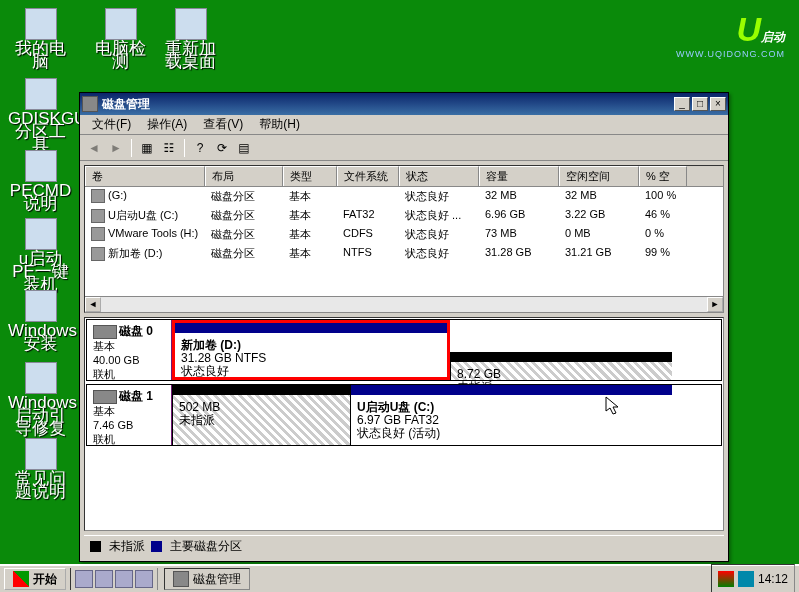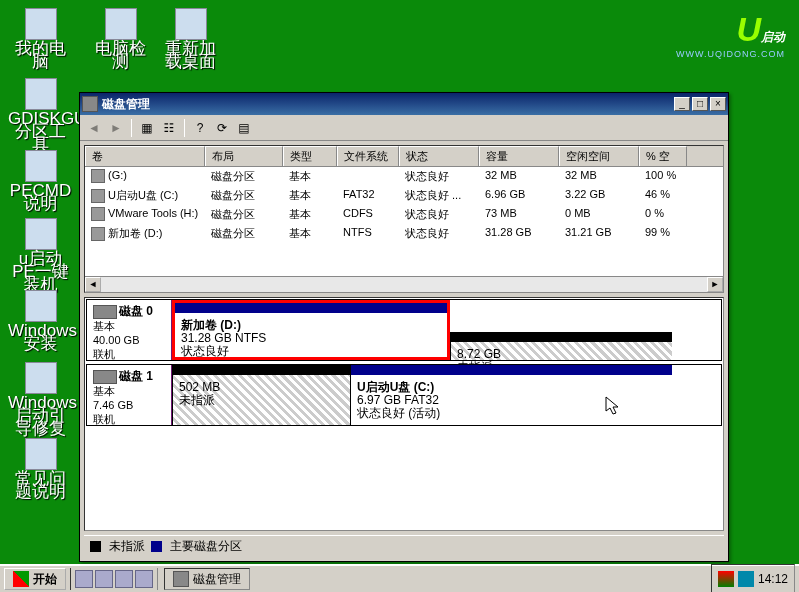--- a/index.html
+++ b/index.html
@@ -117,20 +117,26 @@
   </div>
 
   <div class="win">
     <div class="titlebar">
       <div class="ico"></div>
       <div class="txt">磁盘管理</div>
       <div class="tbtn">_</div>
       <div class="tbtn">□</div>
       <div class="tbtn">×</div>
     </div>
+    <div class="menubar">
+      <span>文件(F)</span>
+      <span>操作(A)</span>
+      <span>查看(V)</span>
+      <span>帮助(H)</span>
+    </div>
     <div class="toolbar">
       <div class="tool disabled">◄</div>
       <div class="tool disabled">►</div>
       <div class="tsep"></div>
       <div class="tool">▦</div>
       <div class="tool">☷</div>
       <div class="tsep"></div>
       <div class="tool">?</div>
       <div class="tool">⟳</div>
       <div class="tool">▤</div>

